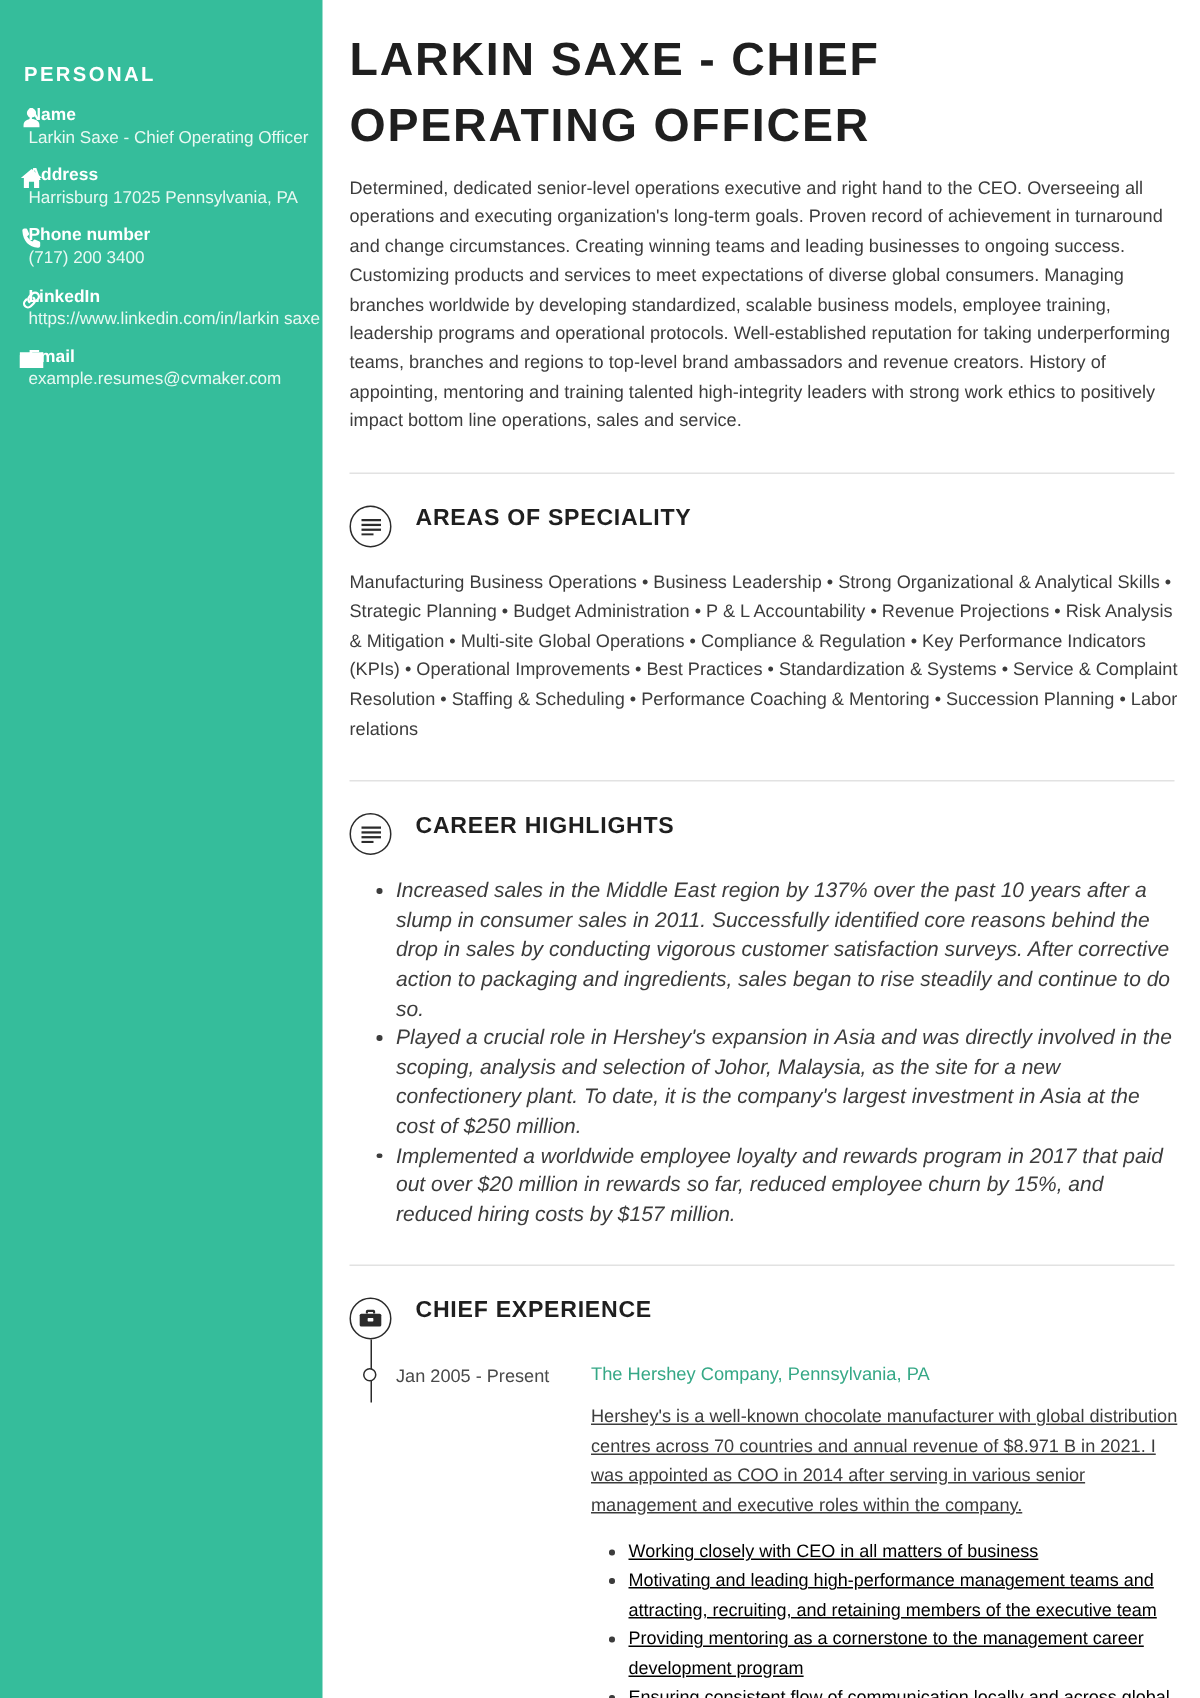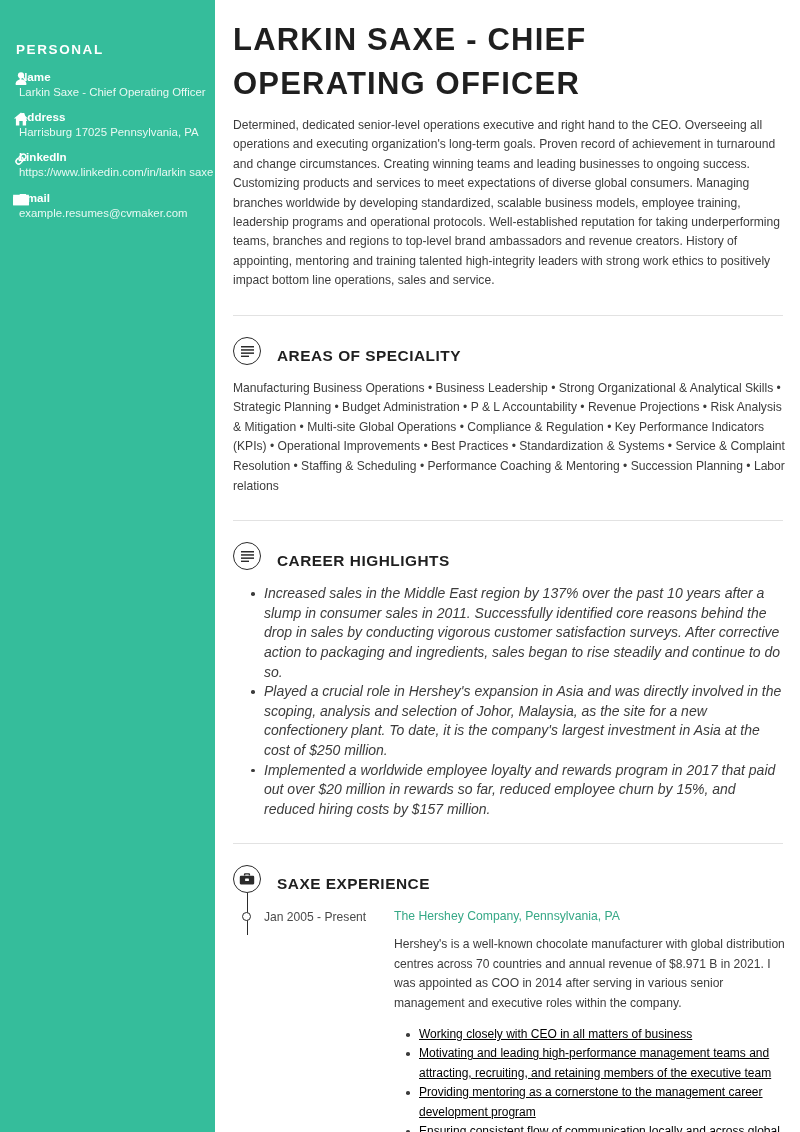--- a/index.html
+++ b/index.html
@@ -111,21 +111,21 @@
     height: 1px;
     background: #e2e2e2;
     margin: 24px 0 0 0;
     width: 550px;
   }
 
   .section { margin-top: 0; }
 
   .section-head {
     display: flex;
-    align-items: flex-end;
+    align-items: flex-start;
     margin: 21px 0 14px 0;
     position: relative;
   }
   .section-badge {
     width: 28px;
     height: 28px;
     border-radius: 50%;
     border: 1.6px solid #2b2b2b;
     display: flex;
     align-items: center;
@@ -229,20 +229,21 @@
     font-size: 12.2px;
     color: #35a886;
     line-height: 19px;
     margin-bottom: 9px;
   }
   .exp-desc {
     font-size: 12.1px;
     line-height: 19.4px;
     color: #3c3c3c;
     margin: 0 0 12px 0;
+    text-decoration: underline;
   }
   ul.exp-list {
     margin: 0;
     padding: 0 0 0 12px;
     list-style: none;
   }
   ul.exp-list li {
     position: relative;
     font-size: 12px;
     line-height: 19.4px;
@@ -285,20 +286,29 @@
       <span class="contact-icon">
         <svg viewBox="0 0 16 16">
             <path d="M8 1.6L0.9 7.6h2.0v6.8h3.4V10.1h3.4v4.3h3.4V7.6h2.0z"></path>
           </svg>
       </span>
       <div class="contact-label">Address</div>
       <div class="contact-value nowrapoverflow">Harrisburg
 17025 Pennsylvania, PA</div>
     </div>
 
+    <div class="contact-row">
+      <span class="contact-icon">
+        <svg viewBox="0 0 16 16">
+            <path d="M4.2 1.3c.5 0 .9.3 1.1.8l1 2.4c.2.5.1 1-.3 1.3l-.9.7c.7 1.5 2 2.8 3.5 3.5l.7-.9c.3-.4.8-.5 1.3-.3l2.4 1c.5.2.8.6.8 1.1v2c0 .8-.7 1.4-1.5 1.3C6.2 13.6 2.4 9.8 1.9 2.8c-.1-.8.5-1.5 1.3-1.5z"></path>
+          </svg>
+      </span>
+      <div class="contact-label">Phone number</div>
+      <div class="contact-value nowrapoverflow">(717) 200 3400</div>
+    </div>
 
     <div class="contact-row">
       <span class="contact-icon">
         <svg viewBox="0 0 16 16">
             <path d="M6.6 9.4a2.6 2.6 0 0 1 0-3.7l1.9-1.9a2.6 2.6 0 1 1 3.7 3.7l-.9.9" fill="none" stroke="#fff" stroke-width="1.5" stroke-linecap="round"></path>
             <path d="M9.4 6.6a2.6 2.6 0 0 1 0 3.7l-1.9 1.9a2.6 2.6 0 1 1-3.7-3.7l.9-.9" fill="none" stroke="#fff" stroke-width="1.5" stroke-linecap="round"></path>
           </svg>
       </span>
       <div class="contact-label">LinkedIn</div>
       <div class="contact-value">https://www.linkedin.com/in/larkin saxe</div>
@@ -366,21 +376,21 @@
 
     <section class="section">
       <div class="section-head">
         <span class="section-badge">
           <svg width="16" height="14" viewBox="0 0 16 14">
             <path d="M6 1.2h4a1.1 1.1 0 0 1 1.1 1.1v1.3H9.7V2.6H6.3v1H4.9V2.3A1.1 1.1 0 0 1 6 1.2z" fill="#2b2b2b"></path>
             <rect x="0.8" y="3.8" width="14.4" height="8.6" rx="1.1" fill="#2b2b2b"></rect>
             <rect x="6.1" y="6.6" width="3.8" height="2.4" rx="0.5" fill="#ffffff"></rect>
           </svg>
         </span>
-        <span class="section-title">SAXE EXPERIENCE</span>
+        <span class="section-title">CHIEF EXPERIENCE</span>
       </div>
 
       <div id="experience-block">
         <div class="timeline-line"></div>
 
         <div class="exp-entry">
           <span class="exp-marker"></span>
           <div class="exp-date">Jan 2005 - Present</div>
           <div class="exp-body">
             <div class="exp-company">The Hershey Company, Pennsylvania, PA</div>

